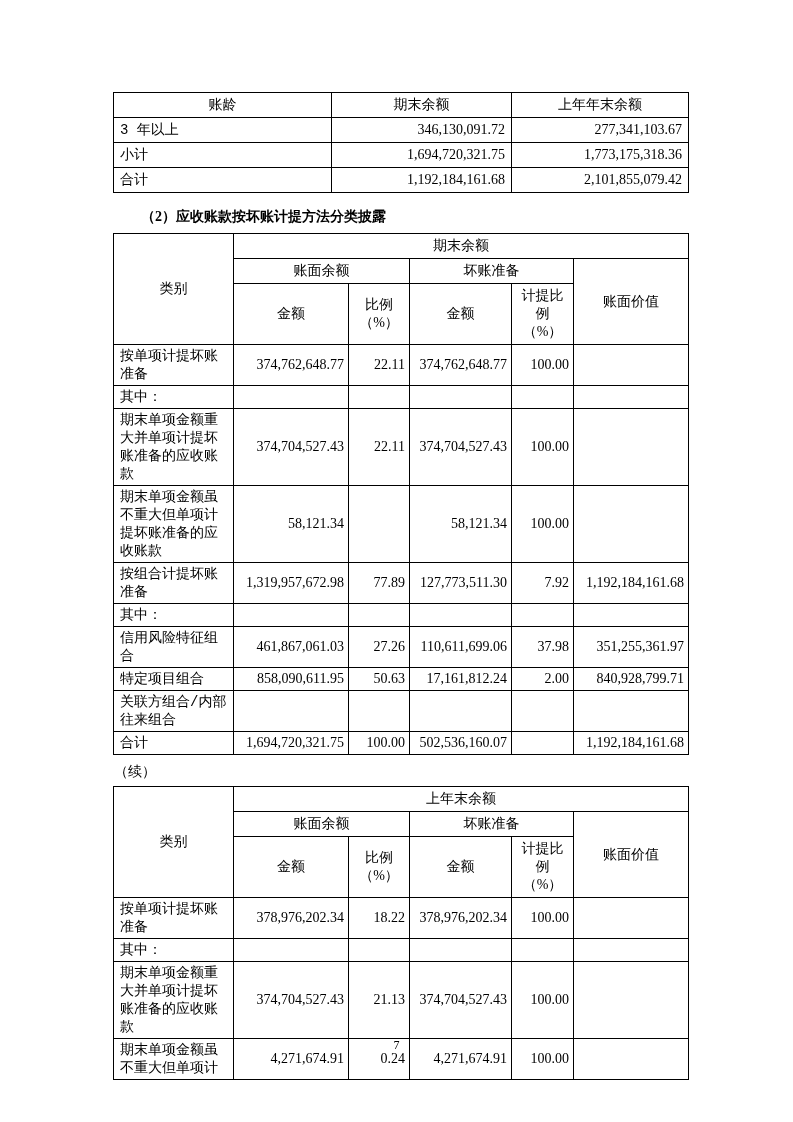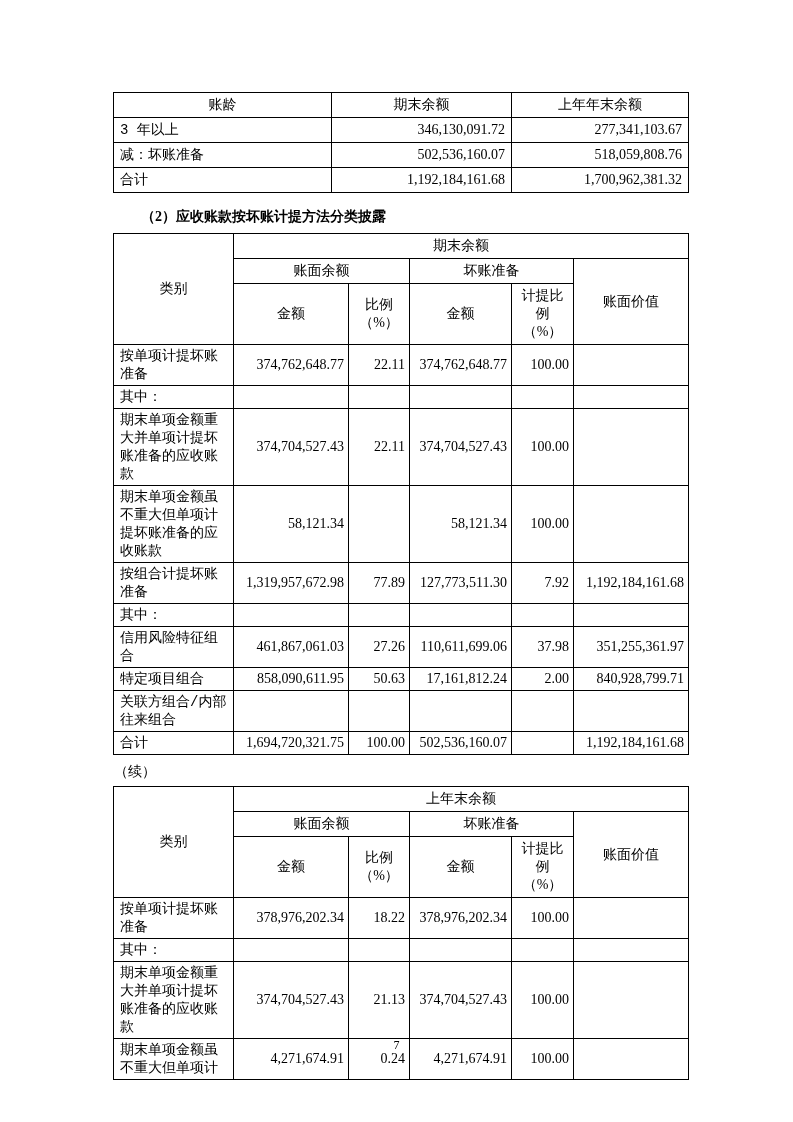--- a/index.html
+++ b/index.html
@@ -53,28 +53,28 @@
           <th>上年年末余额</th>
         </tr>
       </thead>
       <tbody>
           <tr>
             <td class="c0">3 年以上</td>
             <td class="c1">346,130,091.72</td>
             <td class="c2">277,341,103.67</td>
           </tr>
           <tr>
-            <td class="c0">减：坏账准备</td>
-            <td class="c1">502,536,160.07</td>
-            <td class="c2">518,059,808.76</td>
+            <td class="c0">小计</td>
+            <td class="c1">1,694,720,321.75</td>
+            <td class="c2">1,773,175,318.36</td>
           </tr>
           <tr>
             <td class="c0">合计</td>
             <td class="c1">1,192,184,161.68</td>
-            <td class="c2">1,700,962,381.32</td>
+            <td class="c2">2,101,855,079.42</td>
           </tr>
         </tbody>
     </table>
 
     <div class="heading">（2）应收账款按坏账计提方法分类披露</div>
 
     <table class="breakdown center-total">
       <colgroup>
           <col style="width:120px">
           <col style="width:115px">

